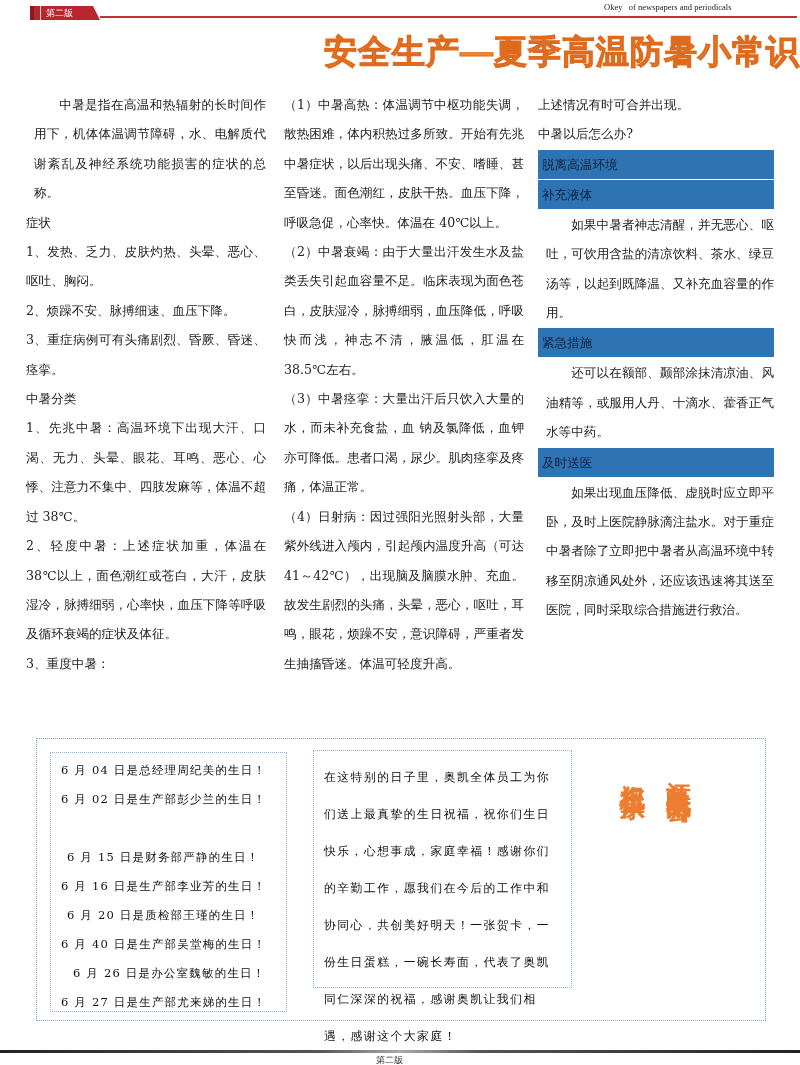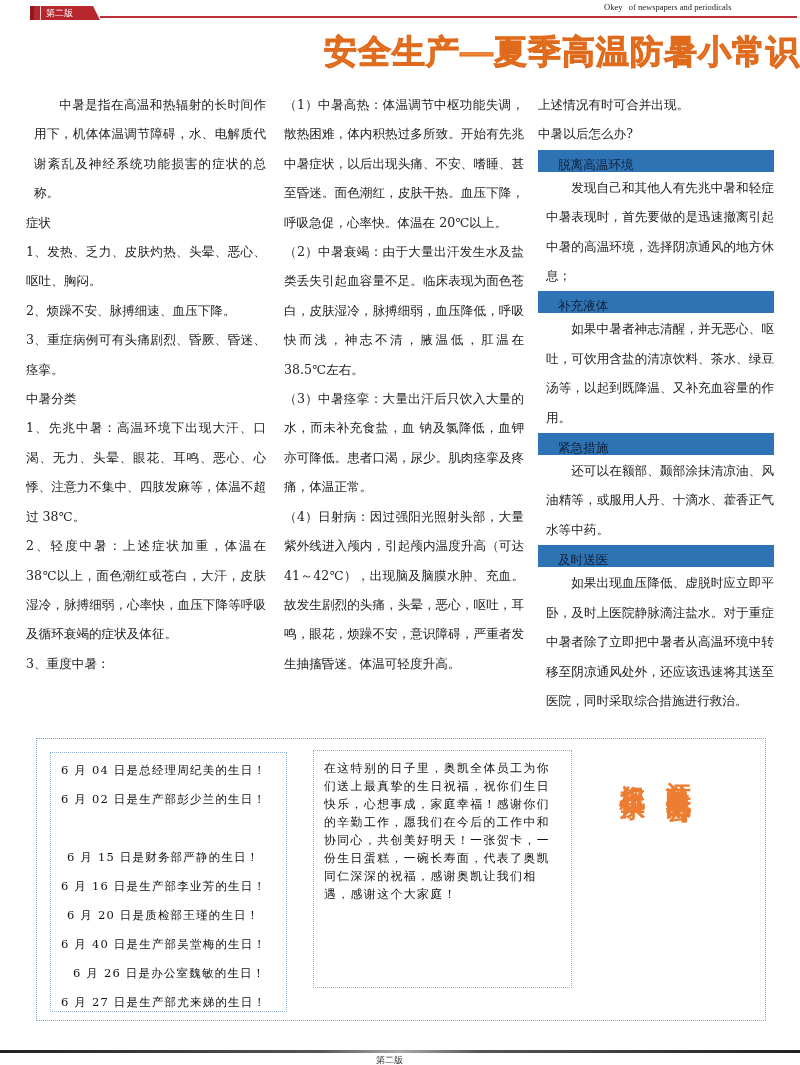--- a/index.html
+++ b/index.html
@@ -17,27 +17,27 @@
   
   .title { position: absolute; left: 0; width: 800px; top: 30px; text-align: right; font-family: Liberation Sans, sans-serif; font-weight: bold; font-size: 33px; letter-spacing: 1px; color: #f08a3a; -webkit-text-stroke: 1px #e06a1c; }
 
   
   .col { position: absolute; top: 90px; font-size: 12.6px; line-height: 29.4px; }
   .col1 { left: 26px; width: 240px; }
   .col2 { left: 284px; width: 240px; }
   .col3 { left: 538px; width: 236px; }
   .p { text-align: justify; }
   .indent { text-indent: 2em; margin-left: 8px; }
-  .band { background: #2e74b5; color: #10213a; height: 22px; line-height: 29px; padding-left: 20px; margin: 1px 0 1px 0; }
+  .band { background: #2e74b5; color: #10213a; height: 29px; line-height: 29px; padding-left: 4px; margin: 1px 0 1px 0; }
 
   
   .outer-box { position: absolute; left: 36px; top: 738px; width: 730px; height: 283px; border: 1px dotted #7aa0cc; }
   .list-box { position: absolute; left: 50px; top: 752px; width: 237px; height: 260px; border: 1px dotted #8fb0d6; }
   .bday { position: absolute; left: 0; width: 237px; font-family: "DejaVu Serif", serif; font-size: 11.5px; letter-spacing: 1.2px; color: #111; white-space: nowrap; }
-  .msg-box { position: absolute; left: 313px; top: 750px; width: 259px; height: 238px; border: 1px dotted #8fb0d6; padding: 8px 10px 0 10px; font-size: 11.8px; line-height: 18px; letter-spacing: 1.5px; color: #111; }
+  .msg-box { position: absolute; left: 313px; top: 750px; width: 259px; height: 238px; border: 1px dotted #8fb0d6; padding: 8px 10px 0 10px; font-size: 11.8px; line-height: 37px; letter-spacing: 1.5px; color: #111; }
   .vert { position: absolute; writing-mode: vertical-rl; font-family: "DejaVu Sans", sans-serif; font-weight: bold; color: #ec7d31; font-size: 25px; letter-spacing: 2px; line-height: 1; }
   .vert-company { left: 666px; top: 762px; }
   .vert-wish { left: 620px; top: 764px; }
 
   
   .footer-line { position: absolute; left: 0; top: 1050px; width: 800px; height: 3px; background: linear-gradient(to right, #222 0%, #555 40%, #aaa 50%, #555 60%, #222 100%); }
   .footer-label { position: absolute; left: 376px; top: 1054px; font-size: 9px; font-family: "DejaVu Sans", sans-serif; color: #333; }
 </style>
 </head>
 <body>
@@ -57,31 +57,30 @@
   <p class="p">1、发热、乏力、皮肤灼热、头晕、恶心、呕吐、胸闷。</p>
   <p class="p">2、烦躁不安、脉搏细速、血压下降。</p>
   <p class="p">3、重症病例可有头痛剧烈、昏厥、昏迷、痉挛。</p>
   <p class="p">中暑分类</p>
   <p class="p">1、先兆中暑：高温环境下出现大汗、口渴、无力、头晕、眼花、耳鸣、恶心、心悸、注意力不集中、四肢发麻等，体温不超过 38℃。</p>
   <p class="p">2、轻度中暑：上述症状加重，体温在 38℃以上，面色潮红或苍白，大汗，皮肤湿冷，脉搏细弱，心率快，血压下降等呼吸及循环衰竭的症状及体征。</p>
   <p class="p">3、重度中暑：</p>
 </div>
 
 <div class="col col2">
-  <p class="p">（1）中暑高热：体温调节中枢功能失调，散热困难，体内积热过多所致。开始有先兆中暑症状，以后出现头痛、不安、嗜睡、甚至昏迷。面色潮红，皮肤干热。血压下降，呼吸急促，心率快。体温在 20℃以上。</p>
+  <p class="p">（1）中暑高热：体温调节中枢功能失调，散热困难，体内积热过多所致。开始有先兆中暑症状，以后出现头痛、不安、嗜睡、甚至昏迷。面色潮红，皮肤干热。血压下降，呼吸急促，心率快。体温在 40℃以上。</p>
   <p class="p">（2）中暑衰竭：由于大量出汗发生水及盐类丢失引起血容量不足。临床表现为面色苍白，皮肤湿冷，脉搏细弱，血压降低，呼吸快而浅，神志不清，腋温低，肛温在 38.5℃左右。</p>
   <p class="p">（3）中暑痉挛：大量出汗后只饮入大量的水，而未补充食盐，血 钠及氯降低，血钾亦可降低。患者口渴，尿少。肌肉痉挛及疼痛，体温正常。</p>
   <p class="p">（4）日射病：因过强阳光照射头部，大量紫外线进入颅内，引起颅内温度升高（可达 41～42℃），出现脑及脑膜水肿、充血。故发生剧烈的头痛，头晕，恶心，呕吐，耳鸣，眼花，烦躁不安，意识障碍，严重者发生抽搐昏迷。体温可轻度升高。</p>
 </div>
 
 <div class="col col3">
   <p class="p">上述情况有时可合并出现。</p>
   <p class="p">中暑以后怎么办?</p>
   <div class="band">脱离高温环境</div>
-  <p class="p indent">发现自己和其他人有先兆中暑和轻症中暑表现时，首先要做的是迅速撤离引起中暑的高温环境，选择阴凉通风的地方休息；</p>
   <div class="band">补充液体</div>
   <p class="p indent">如果中暑者神志清醒，并无恶心、呕吐，可饮用含盐的清凉饮料、茶水、绿豆汤等，以起到既降温、又补充血容量的作用。</p>
   <div class="band">紧急措施</div>
   <p class="p indent">还可以在额部、颞部涂抹清凉油、风油精等，或服用人丹、十滴水、藿香正气水等中药。</p>
   <div class="band">及时送医</div>
   <p class="p indent">如果出现血压降低、虚脱时应立即平卧，及时上医院静脉滴注盐水。对于重症中暑者除了立即把中暑者从高温环境中转移至阴凉通风处外，还应该迅速将其送至医院，同时采取综合措施进行救治。</p>
 </div>
 
 <div class="outer-box"></div>
 

